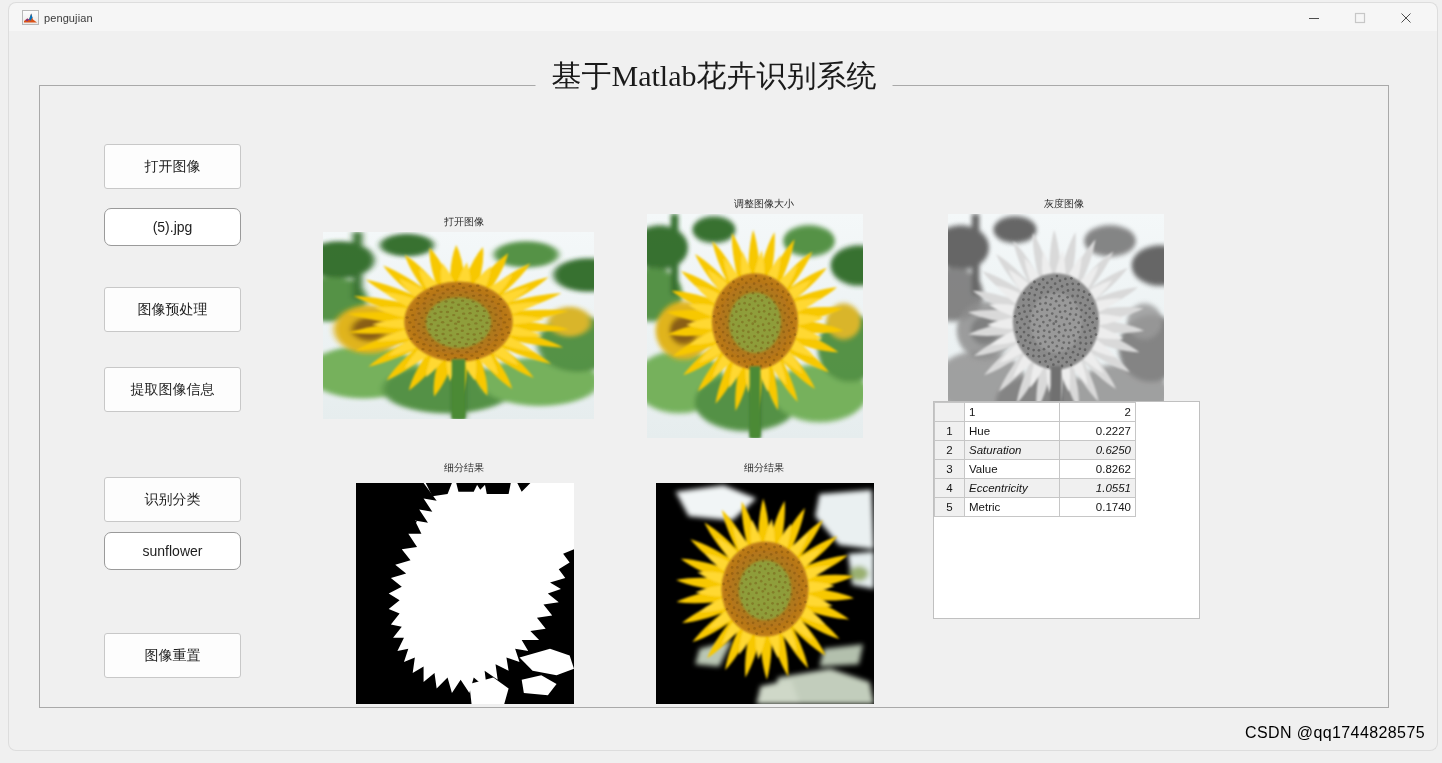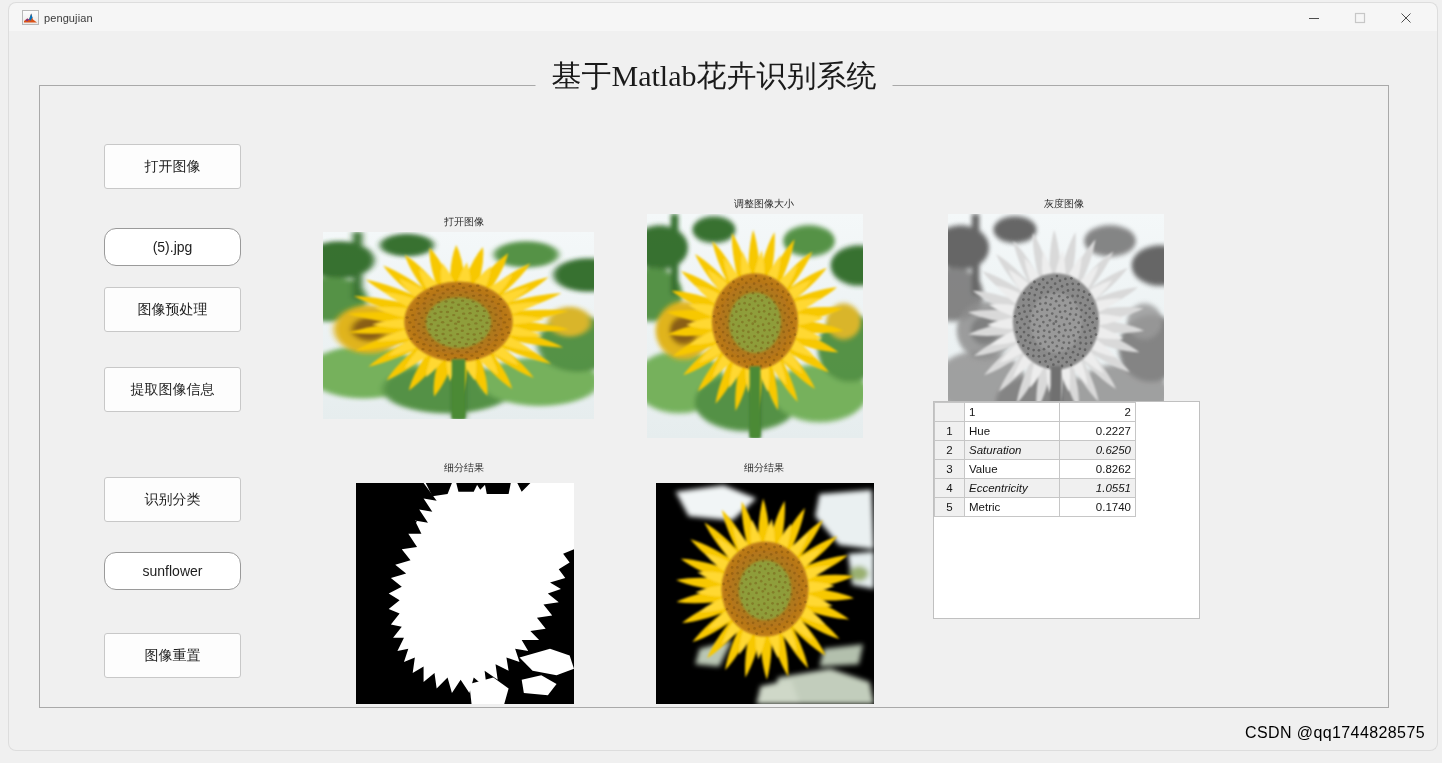--- a/index.html
+++ b/index.html
@@ -107,24 +107,23 @@
     font-size: 14px;
     color: #1c1c1c;
     display: flex;
     align-items: center;
     justify-content: center;
     font-family: "Liberation Sans", "DejaVu Sans", sans-serif;
     cursor: default;
   }
   .btn.edit {
     border: 1px solid #9a9a9a;
-    border-radius: 12px;
+    border-radius: 7px;
     background: #ffffff;
     height: 38px;
-    margin-top: 20px;
   }
 
   
   .axes-label {
     position: absolute;
     font-size: 10px;
     color: #2b2b2b;
     white-space: nowrap;
     transform: translateX(-50%);
     font-family: "Liberation Sans", "DejaVu Sans", sans-serif;

